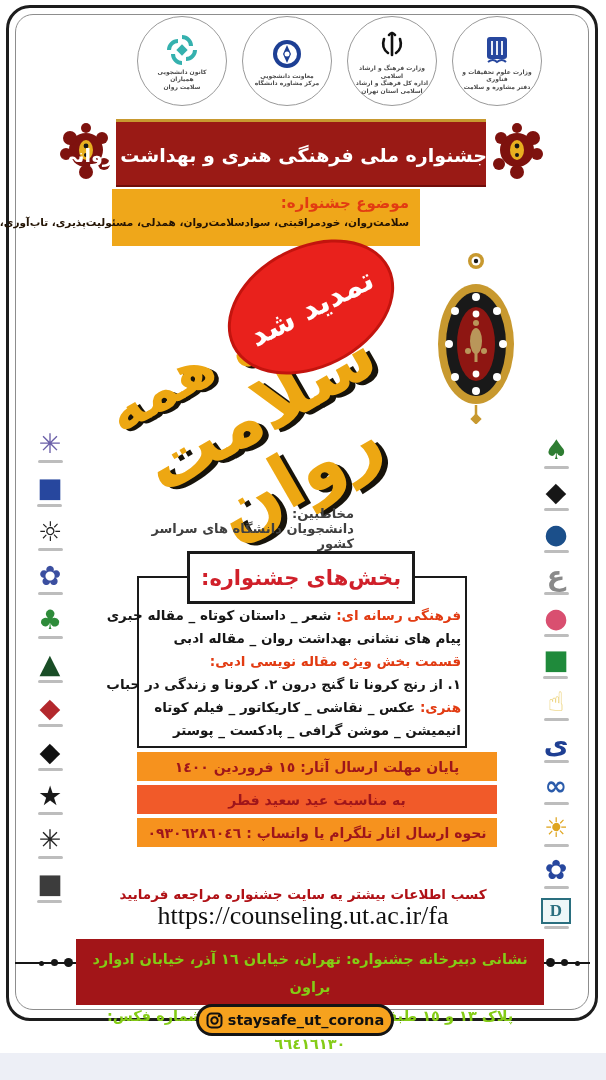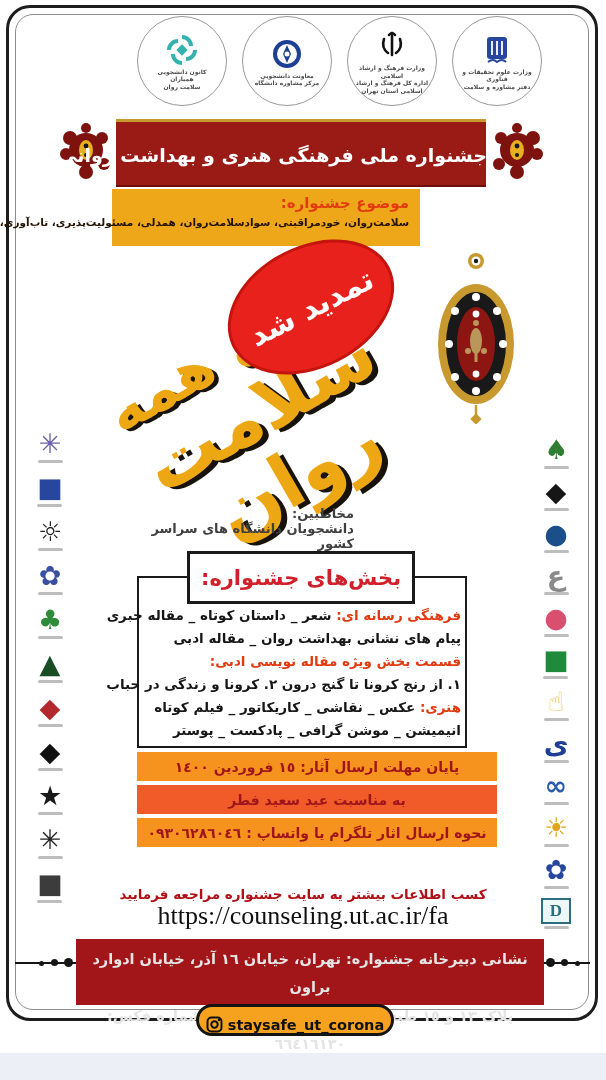--- a/index.html
+++ b/index.html
@@ -54,28 +54,28 @@
 
   
   #bars{left:137px;top:752px;width:360px;position:absolute;z-index:2;}
   .bar{height:29px;margin-bottom:4px;display:flex;align-items:center;justify-content:center;
       font-size:14px;font-weight:bold;color:#9e151b;white-space:nowrap;direction:rtl;}
 
   
   .info-text{left:0;top:886px;width:606px;text-align:center;color:#b01116;font-size:13.5px;font-weight:bold;direction:rtl;}
   .website{left:0;top:901px;width:606px;text-align:center;font-family:"Liberation Serif",serif;
       font-size:26px;color:#101010;direction:ltr;}
-  .address{left:76px;top:939px;width:468px;height:66px;background:#a21518;color:#e5e5e5;text-align:center;
+  .address{left:76px;top:939px;width:468px;height:66px;background:#a21518;color:#84cc16;text-align:center;
       font-size:14.5px;font-weight:bold;direction:rtl;line-height:1.95;box-sizing:border-box;padding-top:6px;z-index:2;}
   .conn-line{top:962px;height:2px;background:#161616;z-index:1;}
   .conn-line.r{left:544px;width:46px;} .conn-line.l{left:15px;width:61px;}
   .dot{background:#161616;border-radius:50%;z-index:2;}
 
   .pill{left:196px;top:1004px;width:198px;height:32px;background:#f6a21e;border:3px solid #141414;
-      border-radius:18px;z-index:6;display:flex;align-items:flex-end;justify-content:center;gap:5px;
+      border-radius:18px;z-index:6;display:flex;align-items:center;justify-content:center;gap:5px;
       direction:ltr;font-size:14.5px;font-weight:bold;color:#101010;box-sizing:border-box;}
 
   
   #left-logos{left:22px;top:430px;width:56px;position:absolute;display:flex;flex-direction:column;align-items:center;gap:11px;}
   #right-logos{left:530px;top:436px;width:52px;position:absolute;display:flex;flex-direction:column;align-items:center;gap:9px;}
   .mlogo{display:flex;flex-direction:column;align-items:center;}
   .mlogo .g{font-size:27px;line-height:28px;font-weight:bold;}
   .mlogo .dash{width:25px;height:3px;background:#9a9a9a;margin-top:2px;border-radius:2px;opacity:.65;}
   .mlogo.boxed .g{border:2px solid #2a6f7f;padding:0 7px;font-size:17px;line-height:22px;background:#eef7f8;font-family:"Liberation Serif",serif;}
 

